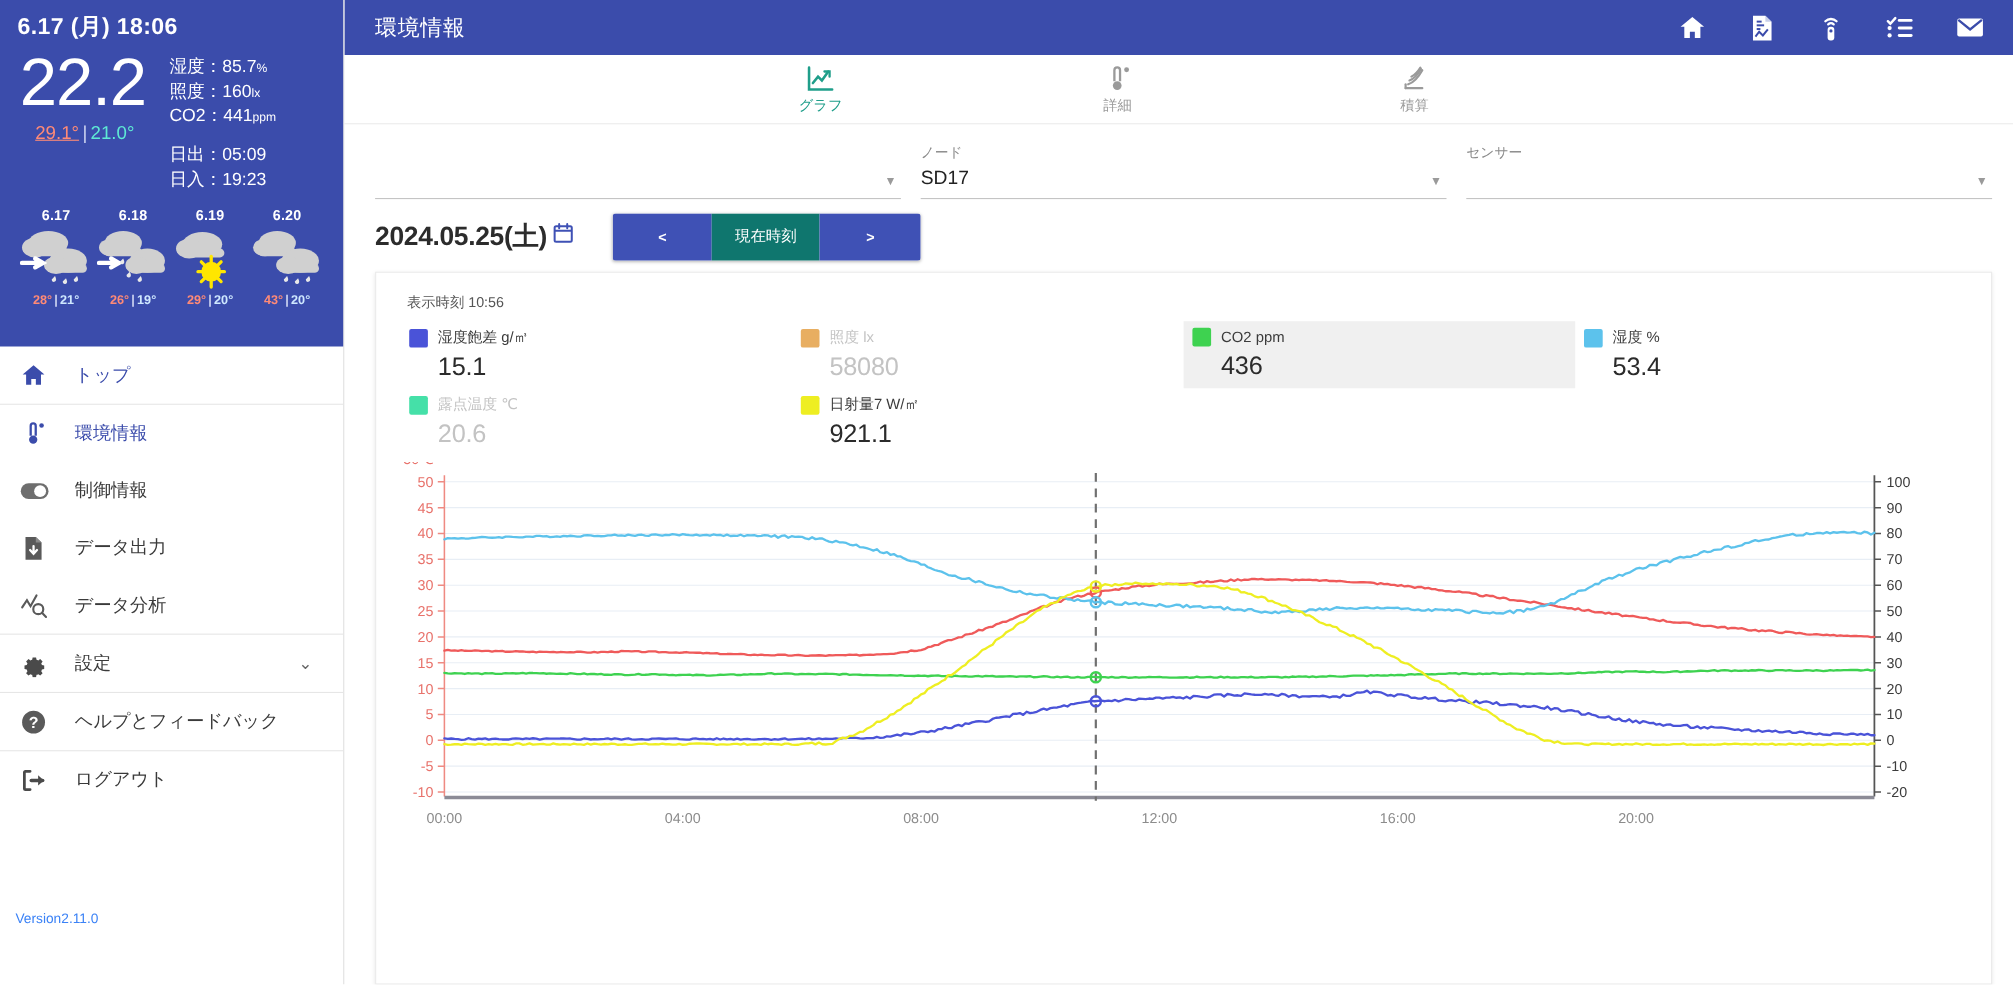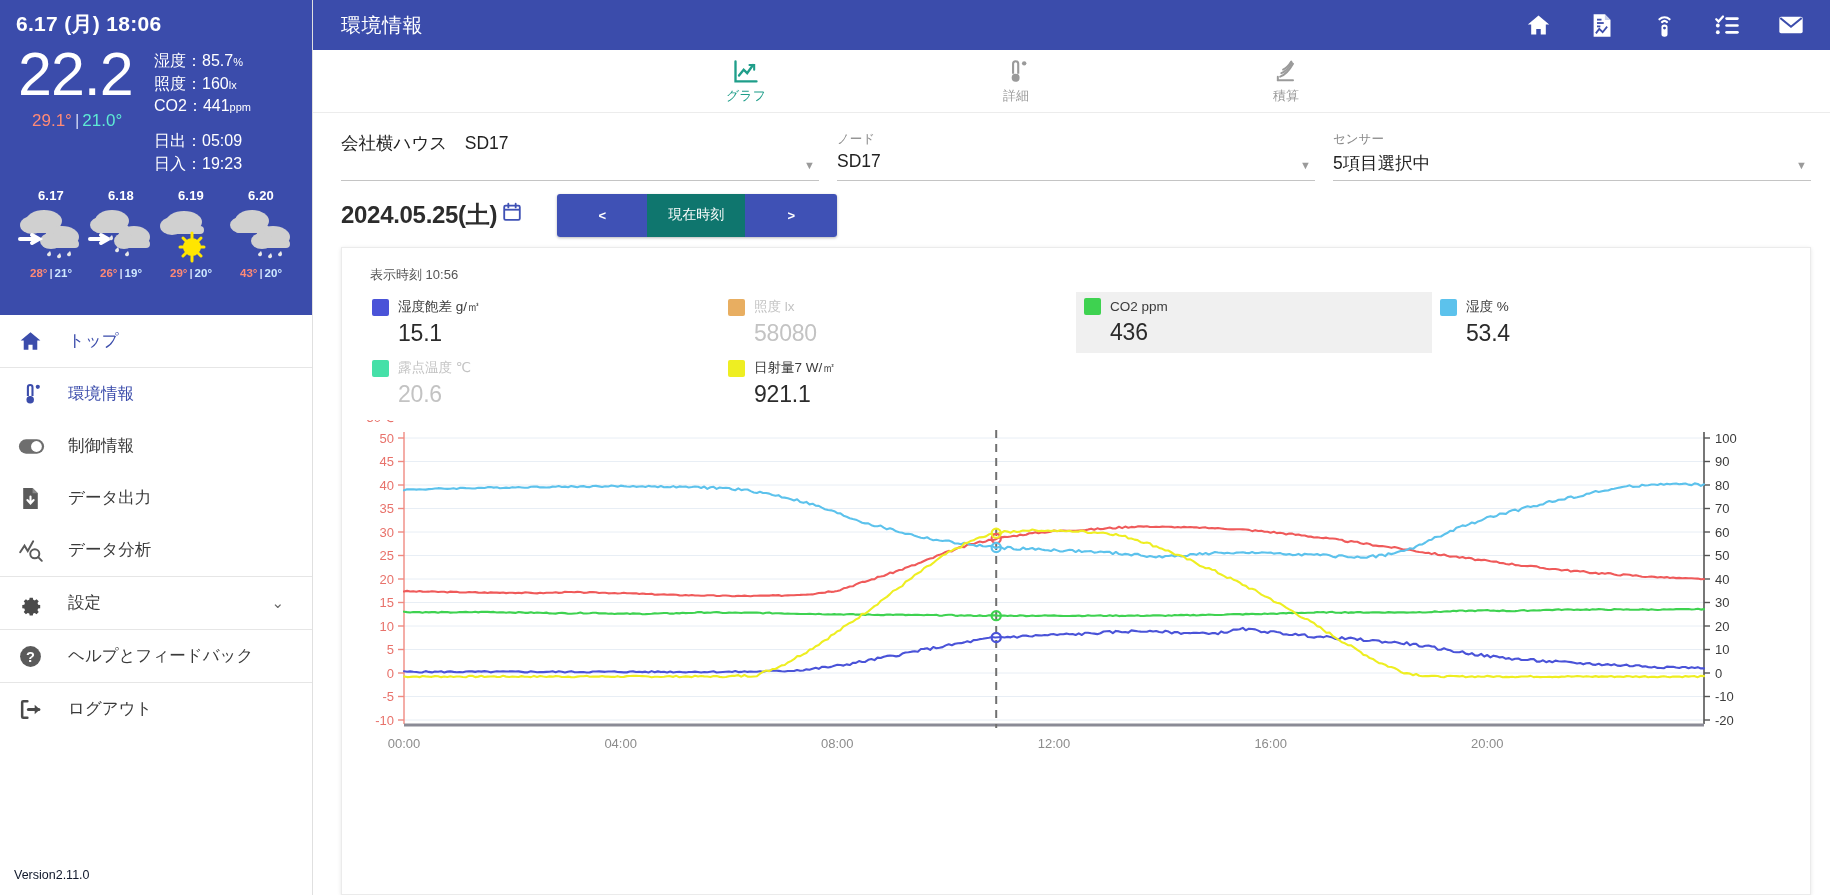--- a/index.html
+++ b/index.html
@@ -13,21 +13,21 @@
 
   
   .sidebar { width: 313px; height: 895px; background: #fff; flex: 0 0 313px;
              border-right: 1px solid #e0e0e0; position: relative; }
   .wx { background: #3b4cab; color: #fff; padding: 10px 16px 8px 16px; height: 315px; }
   .wx-time { font-size: 21px; font-weight: bold; letter-spacing: .3px; margin-bottom: 6px; }
   .wx-main { display: flex; align-items: flex-start; }
   .wx-left { width: 138px; padding-left: 2px; }
   .wx-temp { font-size: 61px; font-weight: 400; line-height: 1.0; letter-spacing: -1px; }
   .wx-hl { font-size: 17px; margin-top: 6px; padding-left: 14px; }
-  .wx-hl .hi { color: #ff8a76; }
+  .wx-hl .hi { color: #ff8a76; text-decoration: underline; }
   .wx-hl .sep { color: #cfd6f2; margin: 0 3px; }
   .wx-hl .lo { color: #5eead4; }
   .wx-right { font-size: 16px; line-height: 1.42; padding-top: 6px; }
   .wx-right .u { font-size: 11px; }
   .wx-right .grp2 { margin-top: 12px; }
   .wx-days { display: flex; margin-top: 12px; }
   .wx-day { width: 71px; text-align: center; }
   .wx-day .d { font-size: 13px; font-weight: bold; letter-spacing: .2px; }
   .wx-day .ic { height: 64px; display: flex; align-items: center; justify-content: center; }
   .wx-day .t { font-size: 11.5px; font-weight: bold; }
@@ -35,21 +35,21 @@
   .wx-day .t .sep { color: #cfd6f2; margin: 0 2px; }
   .wx-day .t .lo { color: #cfe8ff; }
 
   .nav { padding-top: 0; }
   .nav-group { border-bottom: 1px solid #e6e6e6; }
   .nav-item { display: flex; align-items: center; height: 52px; padding-left: 14px; cursor: pointer; }
   .nav-item .ni { width: 54px; display: flex; align-items: center; justify-content: flex-start; padding-left: 4px; }
   .nav-item .nl { font-size: 16.5px; color: #3a3a3a; }
   .nav-item.active .nl { color: #3b4cab; }
   .nav-item .chev { margin-left: auto; margin-right: 28px; color: #666; font-size: 15px; }
-  .version { position: absolute; left: 14px; top: 868px; font-size: 12.5px; color: #0f172a; }
+  .version { position: absolute; left: 14px; top: 828px; font-size: 12.5px; color: #3b82f6; }
 
   
   .main { flex: 1; height: 895px; background: #fff; display: flex; flex-direction: column; }
   .topbar { height: 50px; background: #3b4cab; display: flex; align-items: center;
             padding: 0 22px 0 28px; flex: 0 0 50px; }
   .topbar .title { color: #fff; font-size: 20px; letter-spacing: .5px; }
   .topbar .icons { margin-left: auto; display: flex; align-items: center; gap: 36px; padding-right: 12px; }
   .topbar .icons .tbi { cursor: pointer; display: flex; align-items: center; }
 
   .tabs { height: 63px; flex: 0 0 63px; background: #fff; display: flex;
@@ -366,31 +366,29 @@
           <path d="M7 16 q6 -2 11 -11"></path>
           <path d="M8 13 q5 -2 9 -9"></path>
           <path d="M9.5 10 q4 -2 7 -7"></path>
         </svg>
         <span class="tl">積算</span>
       </div>
     </div>
 
     <div class="selectors">
       <div class="sel">
-        <div class="val">会社横ハウス　SD17</div>
         <span class="caret">▼</span>
       </div>
       <div class="sel">
         <div class="lbl">ノード</div>
         <div class="val">SD17</div>
         <span class="caret">▼</span>
       </div>
       <div class="sel">
         <div class="lbl">センサー</div>
-        <div class="val">5項目選択中</div>
         <span class="caret">▼</span>
       </div>
     </div>
 
     <div class="daterow">
       <div class="dateval">
         <span>2024.05.25(土)</span>
         <span>
           <svg width="22" height="22" viewBox="0 0 24 24" fill="none" stroke="#3f51b5" stroke-width="2">
             <rect x="3.5" y="5" width="17" height="15.5" rx="1.5"></rect>

